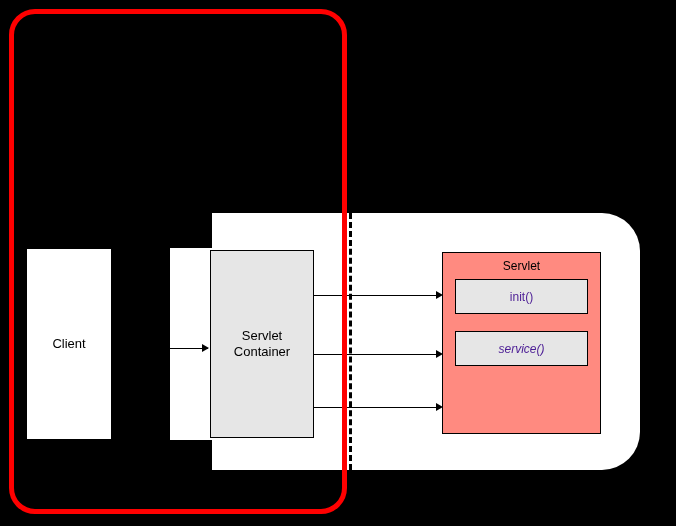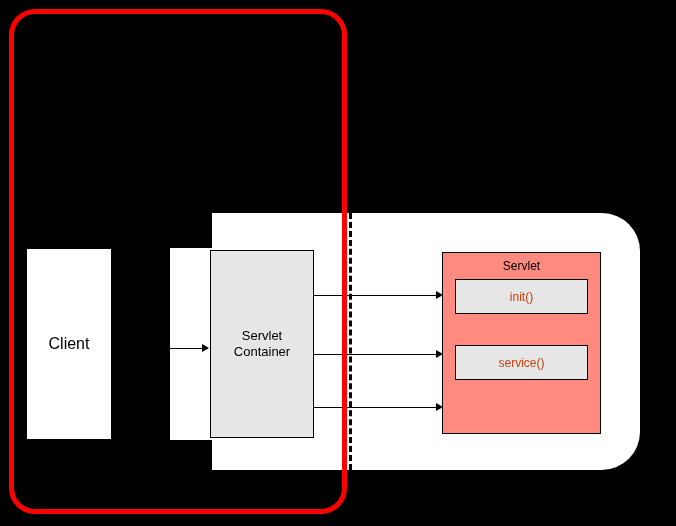--- a/index.html
+++ b/index.html
@@ -35,21 +35,21 @@
     width: 86px;
     height: 192px;
     background: #ffffff;
     border: 1px solid #000000;
     box-sizing: border-box;
     display: flex;
     align-items: center;
     justify-content: center;
   }
   .client-box .lbl {
-    font-size: 16px;
+    font-size: 13px;
     color: #000000;
     line-height: 1.2;
   }
 
   
   .label-strip {
     position: absolute;
     left: 112px;
     top: 248px;
     width: 100px;
@@ -140,24 +140,24 @@
     left: 12px;
     width: 133px;
     height: 35px;
     background: #e6e6e6;
     border: 1px solid #000000;
     box-sizing: border-box;
     display: flex;
     align-items: center;
     justify-content: center;
     font-size: 12px;
-    color: #c2410c;
+    color: #4c1d95;
   }
   .method-box.m0 { top: 26px; }
-  .method-box.m1 { top: 92px; }
+  .method-box.m1 { top: 78px; font-style: italic; }
   .method-box.m2 { top: 130px; }
 
   
   .hline {
     position: absolute;
     height: 0;
     border-top: 1px solid #000000;
   }
   .arrowhead {
     position: absolute;

